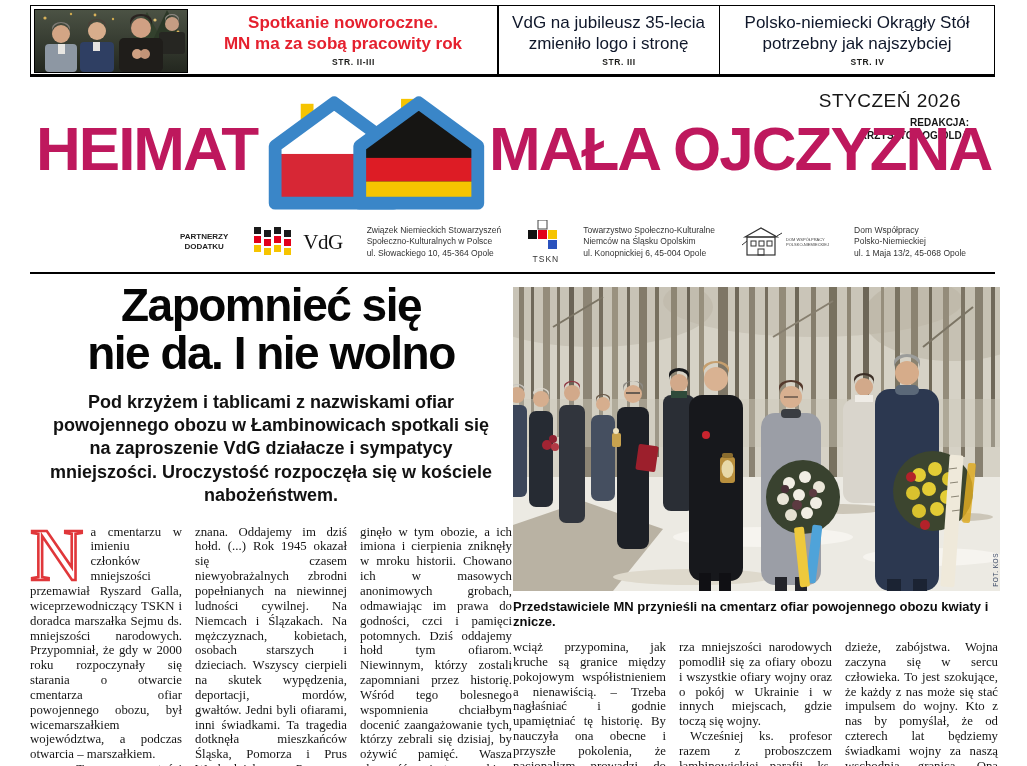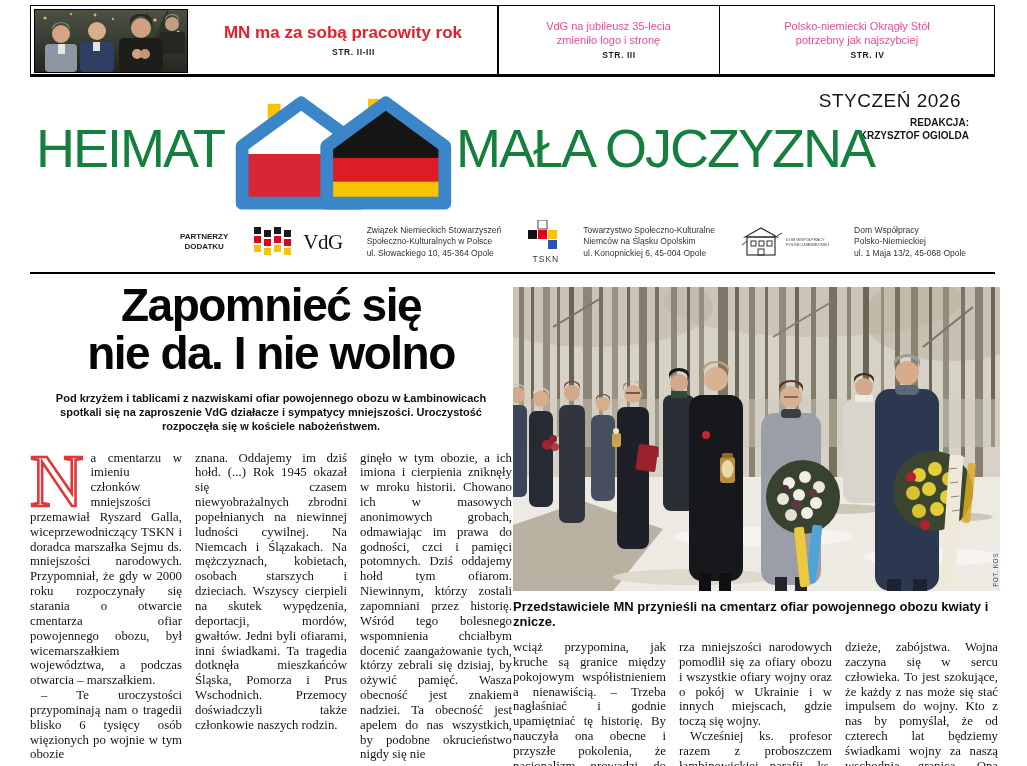--- a/index.html
+++ b/index.html
@@ -11,53 +11,53 @@
           border-top:1.5px solid #000;border-bottom:3px solid #000;
           border-left:1px solid #000;border-right:1px solid #000;
           display:flex;align-items:stretch;background:#fff;box-sizing:border-box;}
   .thumb{width:158px;flex:0 0 158px;padding:3px;box-sizing:border-box;}
   .thumb svg{width:100%;height:100%;border:1px solid #000;display:block;}
   .teaser{display:flex;flex-direction:column;justify-content:center;align-items:center;
           text-align:center;padding:4px 8px;box-sizing:border-box;}
   .teaser.t1{flex:0 0 308px;}
   .teaser.t2{flex:0 0 220px;}
   .teaser.t3{flex:1;}
-  .teaser .line{font-size:11px;line-height:1.22;color:#ec4899;}
+  .teaser .line{font-size:17px;line-height:1.22;color:#0f172a;}
   .teaser.t1 .line{color:#e5202e;font-weight:bold;font-size:17px;}
   .pageref{font-size:8.5px;font-weight:bold;letter-spacing:.6px;color:#1d1d1b;margin-top:3px;margin-left:21px;}
   .vdiv{width:1.5px;background:#000;}
 
   
   .masthead{position:absolute;left:30px;top:84px;width:965px;height:128px;}
   .issue{position:absolute;right:34px;top:6px;font-size:19px;letter-spacing:.5px;color:#161616;}
   .editor{position:absolute;right:26px;top:33px;text-align:right;font-size:10px;font-weight:bold;
           line-height:1.25;color:#161616;}
   .titlerow{position:absolute;left:6px;top:0;height:128px;display:flex;align-items:center;}
-  .masttitle{font-weight:normal;font-size:54px;letter-spacing:-2px;color:#15803d;white-space:nowrap;}
+  .masttitle{font-weight:bold;font-size:62px;letter-spacing:-2px;color:#be185d;white-space:nowrap;}
   .houses{margin:6px 4px 0 6px;}
 
   
   .partners{position:absolute;left:30px;top:216px;width:965px;height:52px;
             display:flex;align-items:center;}
   .plabel{margin-left:150px;text-align:center;font-size:8px;font-weight:bold;line-height:1.3;color:#222;}
   .partner{display:flex;align-items:center;margin-left:26px;}
   .paddr{font-size:8.5px;line-height:1.35;color:#333;margin-left:24px;}
   .vdgword{font-family:"Liberation Serif",serif;font-size:21px;color:#131313;margin-left:5px;letter-spacing:-.5px;}
   .tsknbox{display:flex;flex-direction:column;align-items:flex-end;}
   .tsknword{font-size:8.5px;letter-spacing:1px;color:#333;margin-top:2px;}
   .dwpntiny{font-size:4px;line-height:1.3;color:#444;margin-left:3px;width:44px;}
 
   .rule{position:absolute;left:30px;top:272px;width:965px;border-top:2px solid #000;}
 
   
   .leftcol{position:absolute;left:30px;top:282px;width:482px;}
   .headline{text-align:center;font-weight:bold;font-size:46px;line-height:1.04;
             letter-spacing:-1.5px;color:#060606;}
   .lead{margin:13px auto 0;width:462px;text-align:center;font-weight:bold;
-        font-size:11px;line-height:1.3;color:#111;}
+        font-size:18px;line-height:1.3;color:#111;}
   .cols{display:flex;gap:13px;margin-top:17px;}
   .col{width:152px;flex:0 0 152px;font-family:"Liberation Serif",serif;font-size:12.8px;
        line-height:1.16;text-align:justify;color:#141414;}
   .col p{margin:0;}
   .col p + p{text-indent:11px;}
   .dropcap{float:left;font-family:"Liberation Serif",serif;font-size:74px;line-height:.74;
            padding:3px 7px 0 0;color:#e0373a;-webkit-text-fill-color:#ffffff;
            -webkit-text-stroke:2.6px #e0373a;}
 
   
@@ -106,20 +106,21 @@
         <rect x="58" y="32" width="7" height="9" fill="#e4e2df"></rect>
         <rect x="84" y="28" width="44" height="34" rx="5" fill="#1f1d1a"></rect>
         <circle cx="106" cy="18" r="10" fill="#d0a083"></circle>
         <path d="M95 17 a10 10 0 0 1 22 0 l0 -6 a11 7 0 0 0 -22 0 z" fill="#2a2320"></path>
         <circle cx="102" cy="44" r="5" fill="#cfa183"></circle>
           <circle cx="110" cy="44" r="5" fill="#c29478"></circle>
       </svg>
     </div>
 
     <div class="teaser t1">
+      <div class="line">Spotkanie noworoczne.</div>
       <div class="line">MN ma za sobą pracowity rok</div>
       <div class="pageref">STR. II-III</div>
     </div>
     <div class="vdiv"></div>
     <div class="teaser t2">
       <div class="line">VdG na jubileusz 35-lecia</div>
       <div class="line">zmieniło logo i stronę</div>
       <div class="pageref">STR. III</div>
     </div>
     <div class="vdiv"></div>

